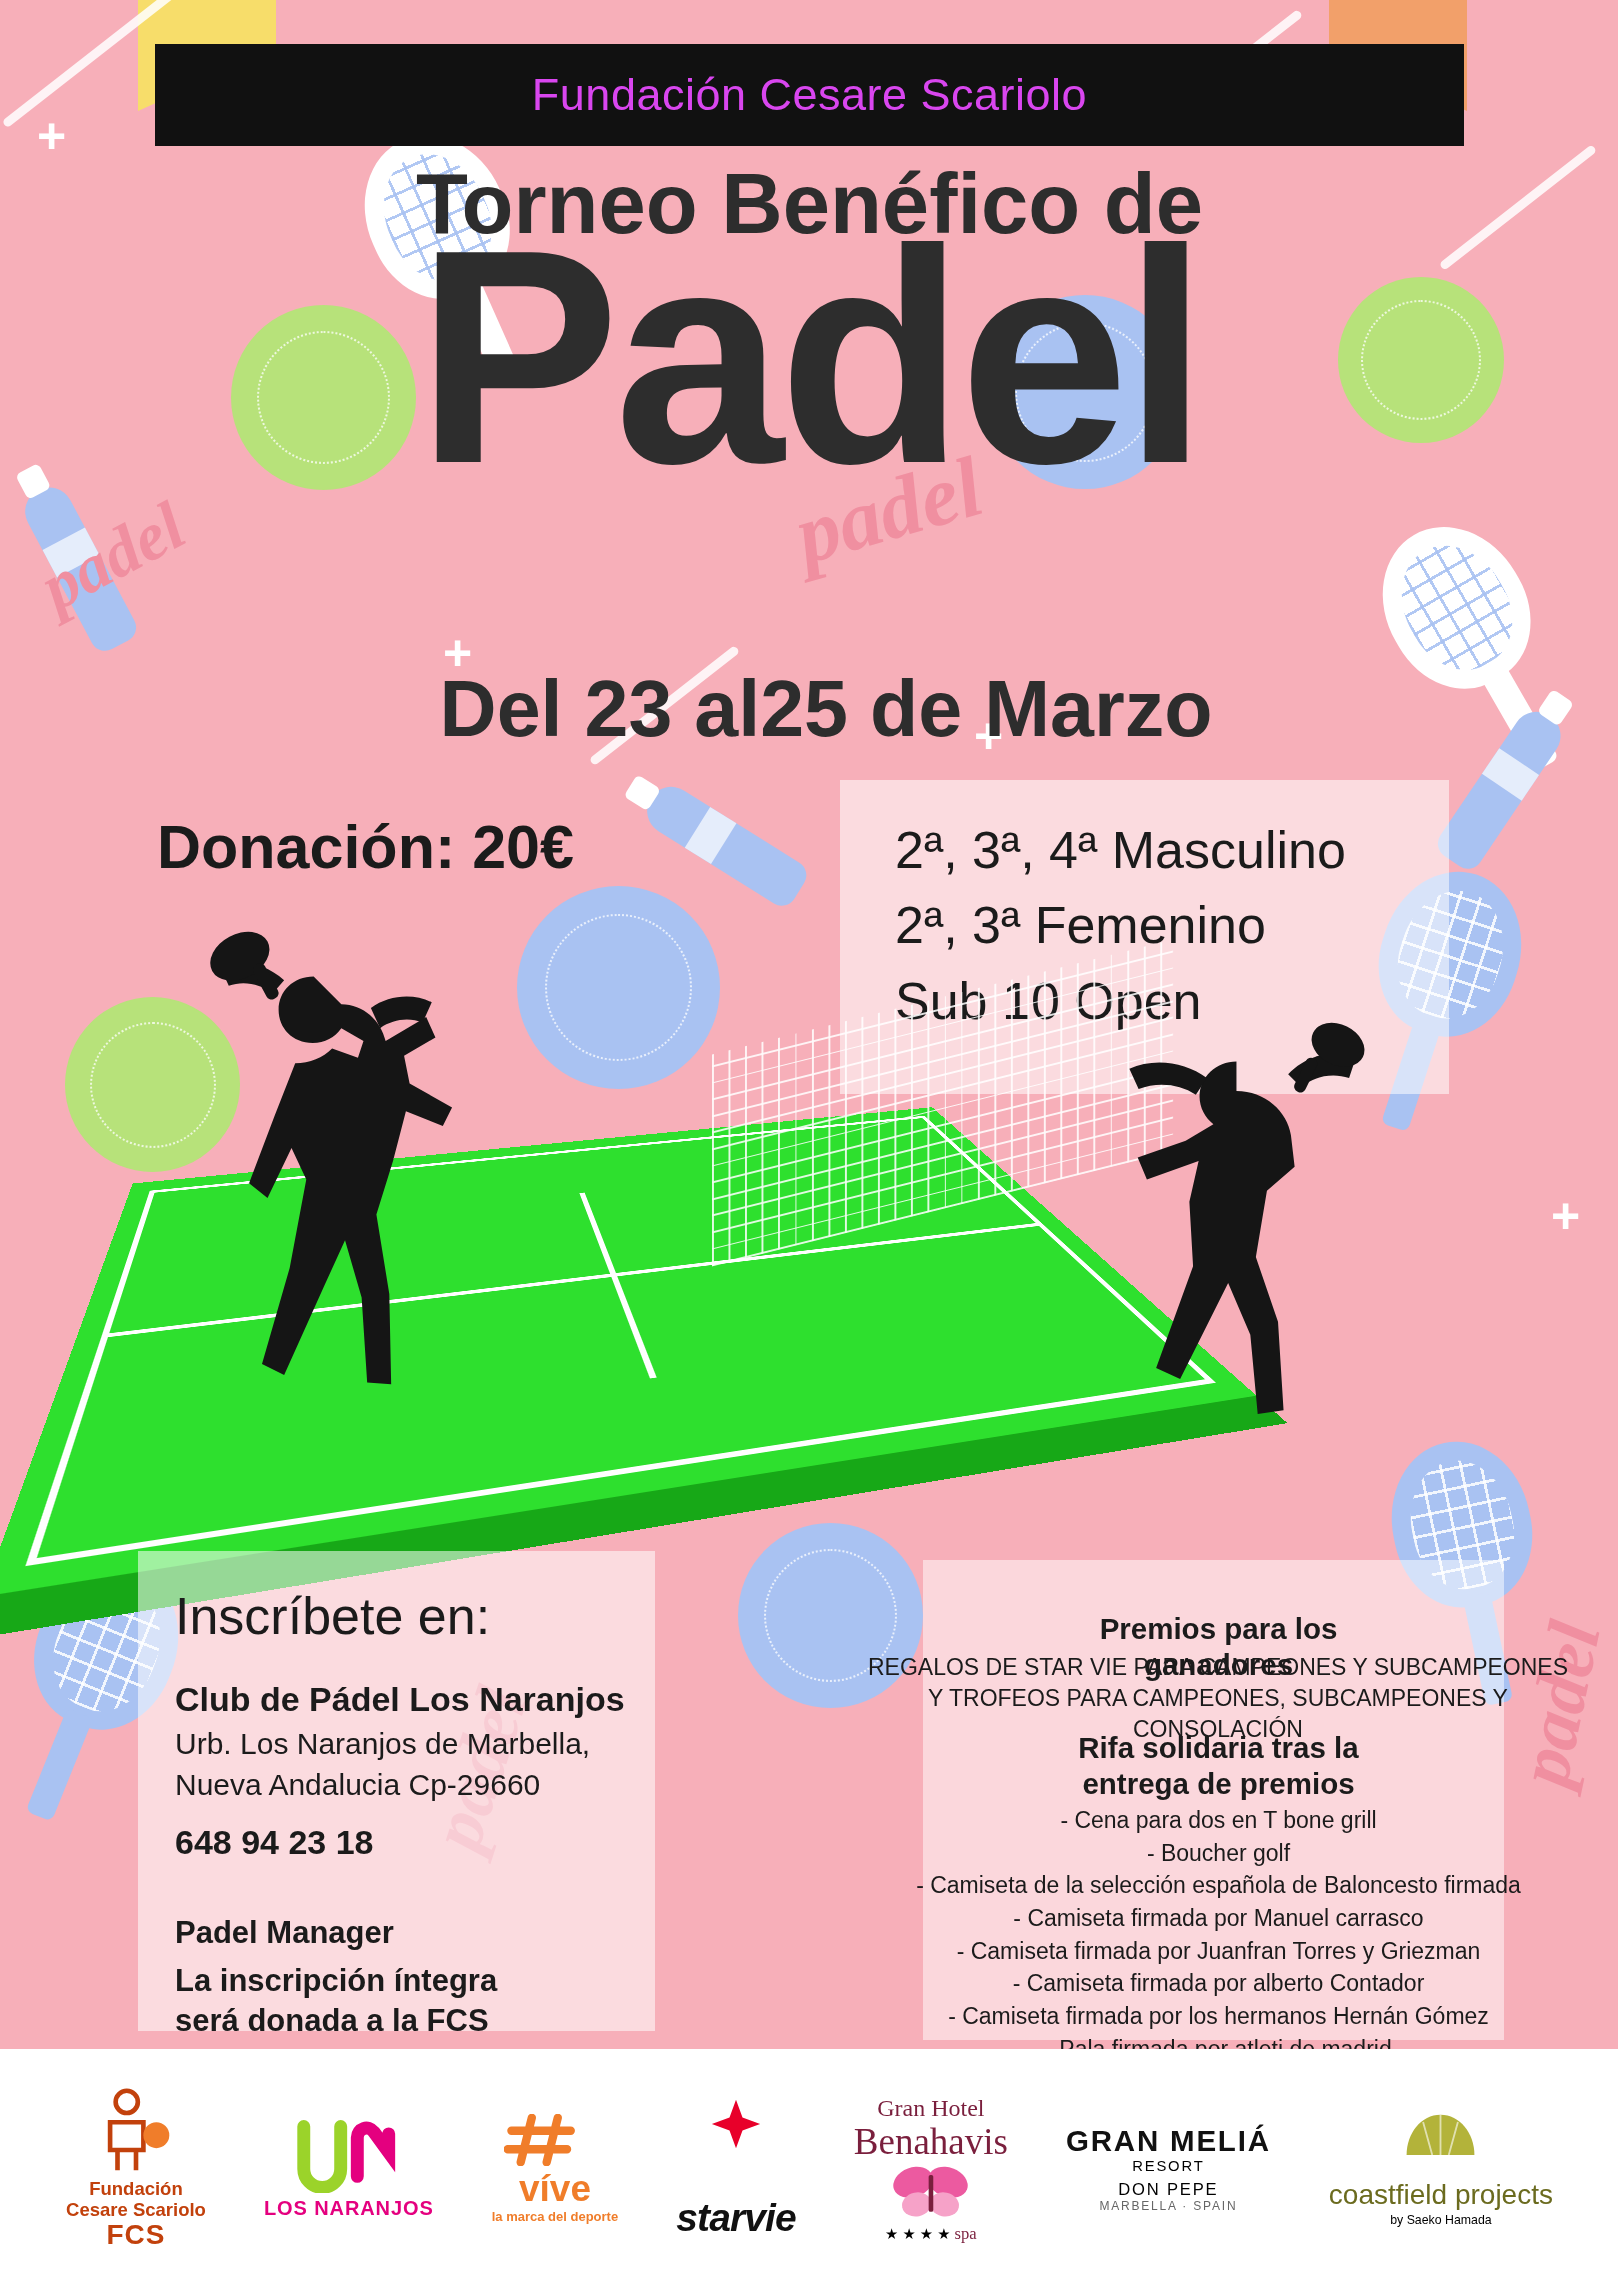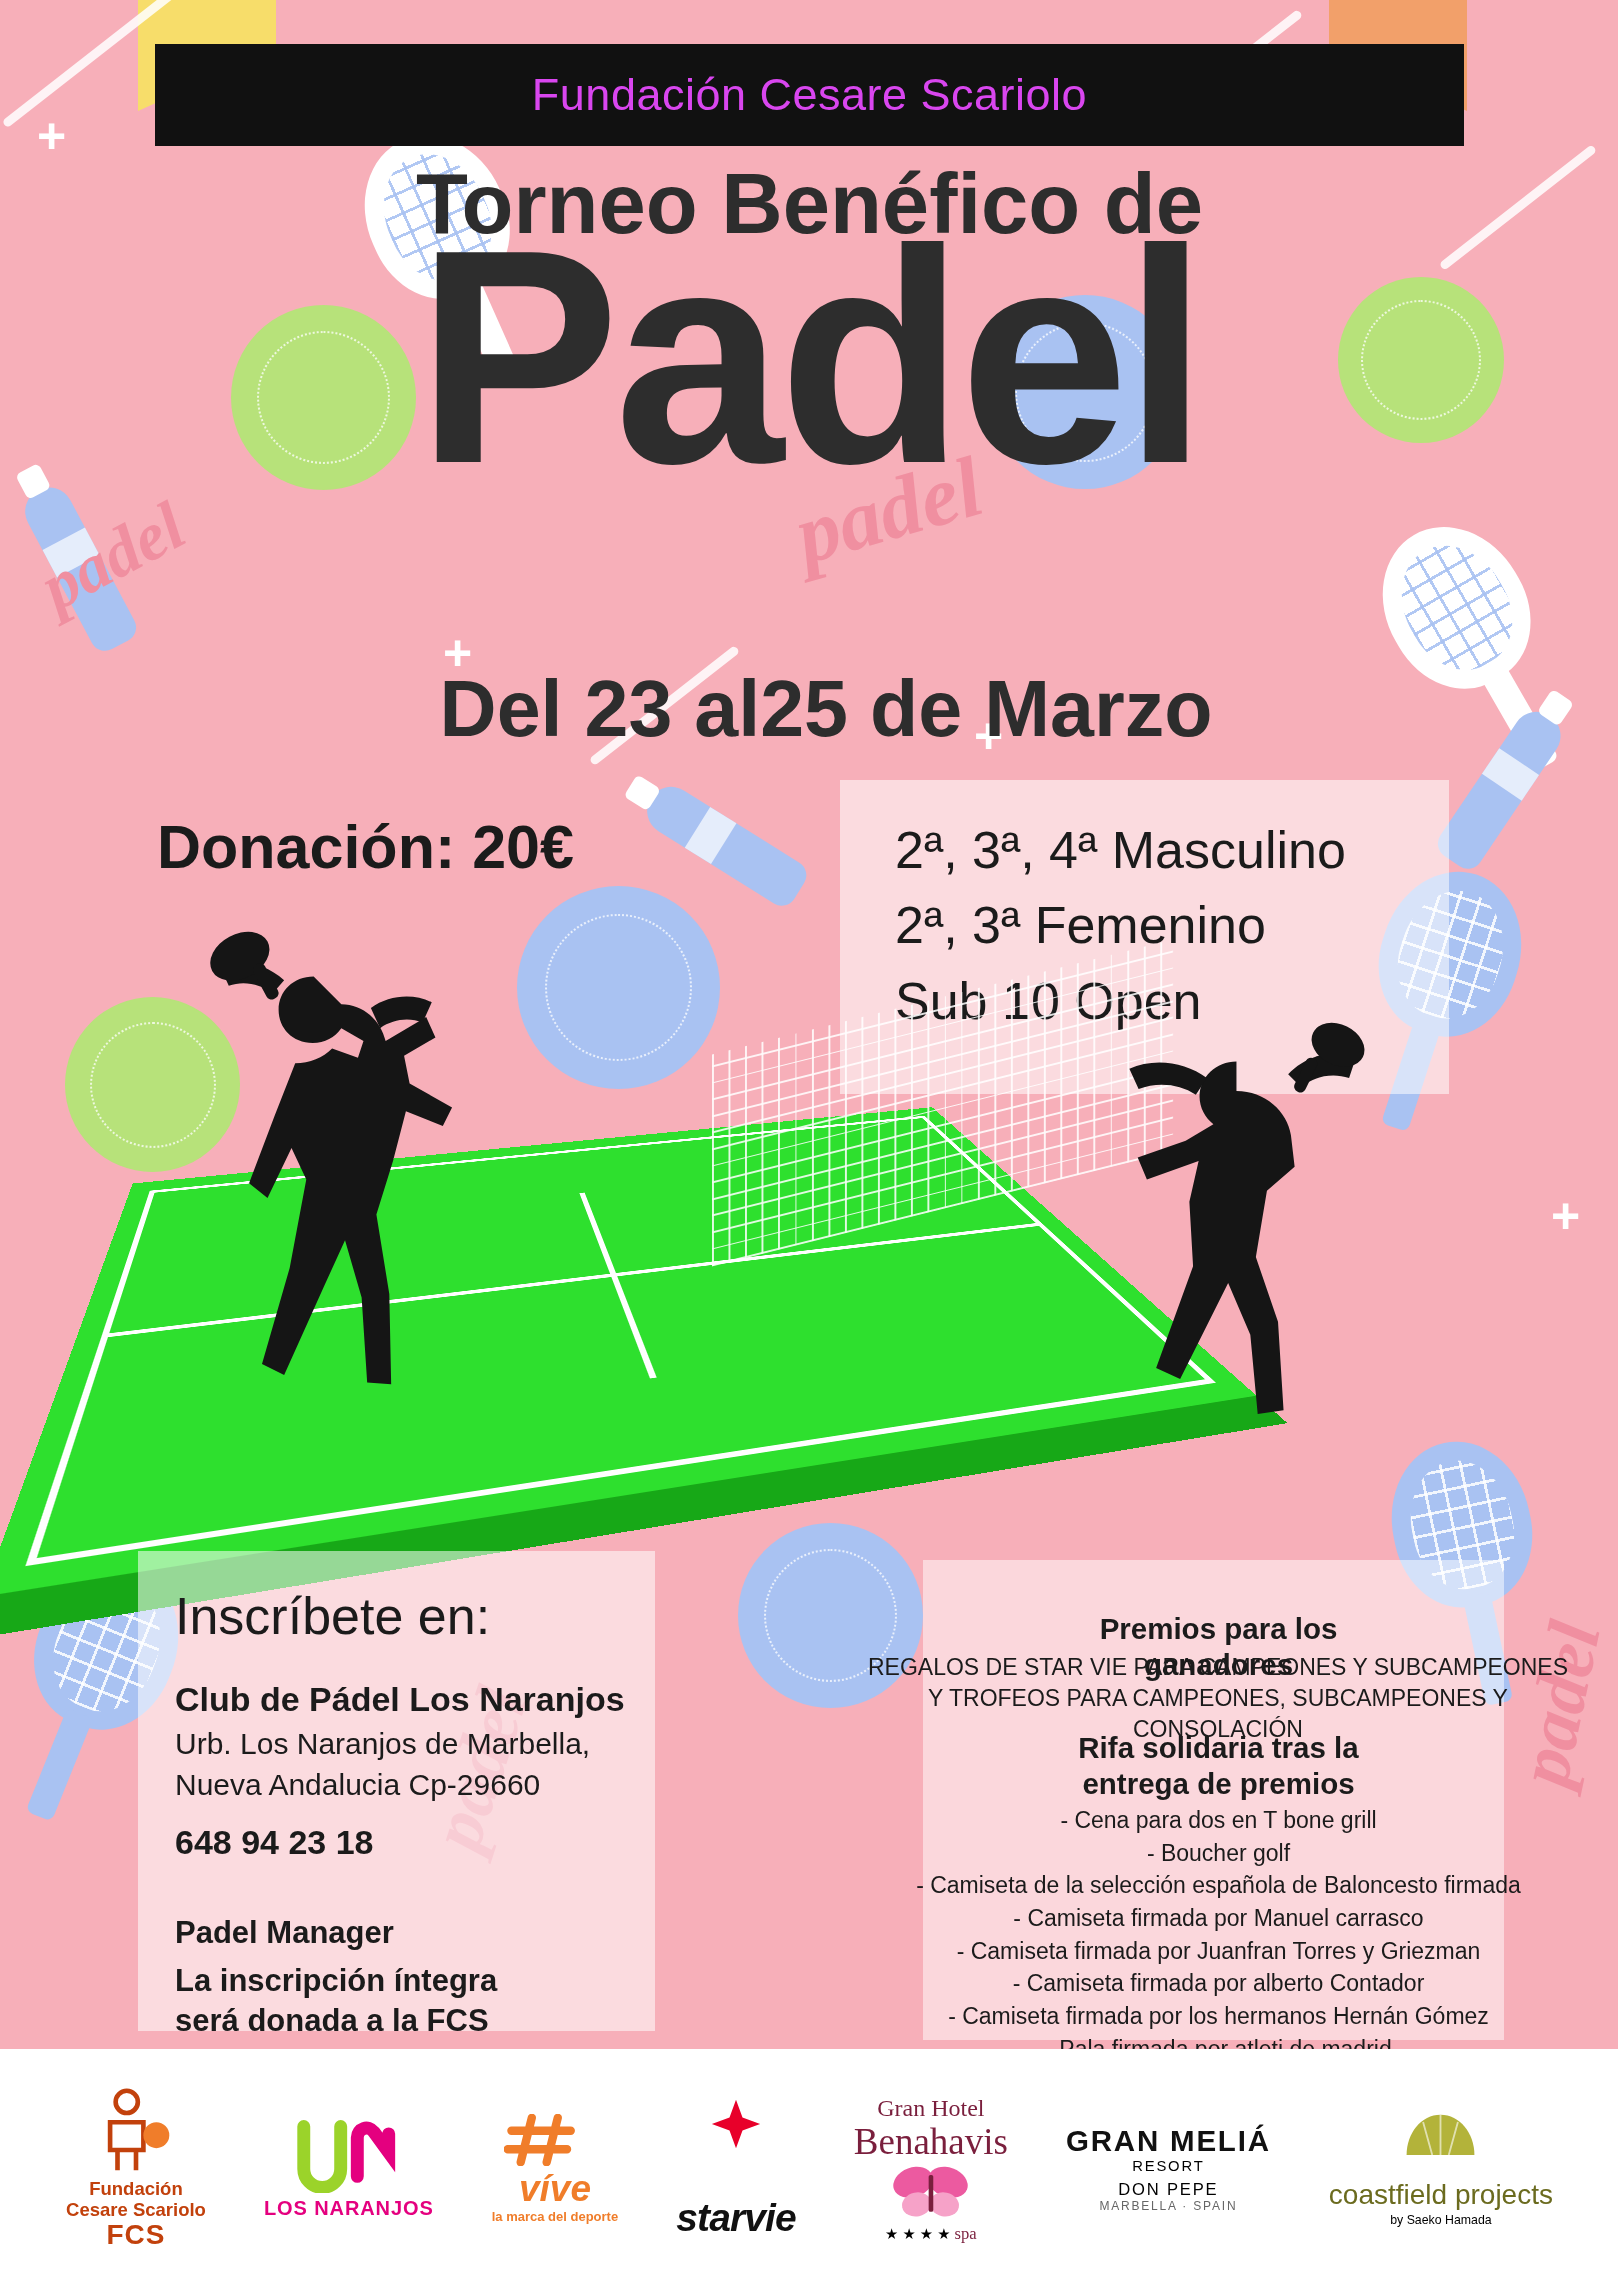--- a/index.html
+++ b/index.html
@@ -337,21 +337,21 @@
     padding: 0 37px;
     box-sizing: border-box;
   }
   .sponsor {
     text-align: center;
     line-height: 1.1;
   }
   .sp-fcs { color: #c2410c; font-weight: bold; font-size: 18.5px; }
   .sp-fcs .fcs-big { font-size: 28px; display:block; letter-spacing:0.9px; }
   .sp-naranjos { color: #e4007f; font-weight: bold; font-size: 20px; letter-spacing: 0.9px; }
-  .sp-vive { color: #f07d2a; font-weight: bold; font-size: 37px; font-style: italic; }
+  .sp-vive { color: #f07d2a; font-weight: bold; font-size: 37px; }
   .sp-starvie { color: #111; font-weight: bold; font-size: 39px; font-style: italic; letter-spacing: -0.9px; margin-top: 43px; }
   .sp-benahavis { color: #7a1f3d; font-size: 24px; font-family: "Liberation Serif", serif; }
   .sp-benahavis .big { font-size: 37px; display: block; }
   .sp-melia { color: #111; font-weight: bold; font-size: 29.5px; letter-spacing: 1.8px; }
   .sp-coastfield { color: #6b6b1f; font-size: 28px; }
 </style>
 </head>
 <body>
 
 <div class="poster">

